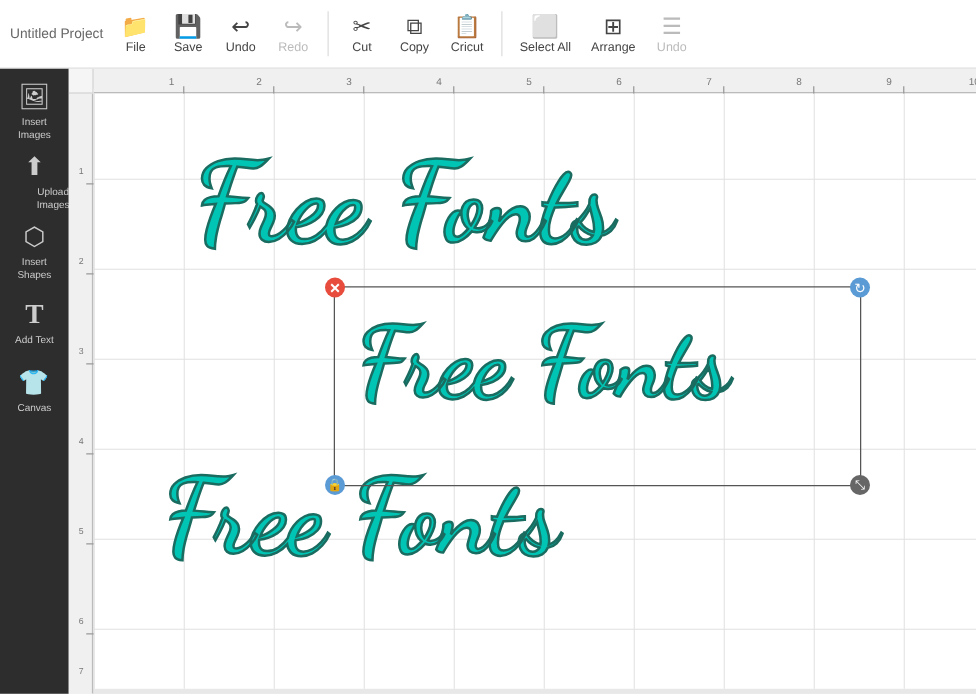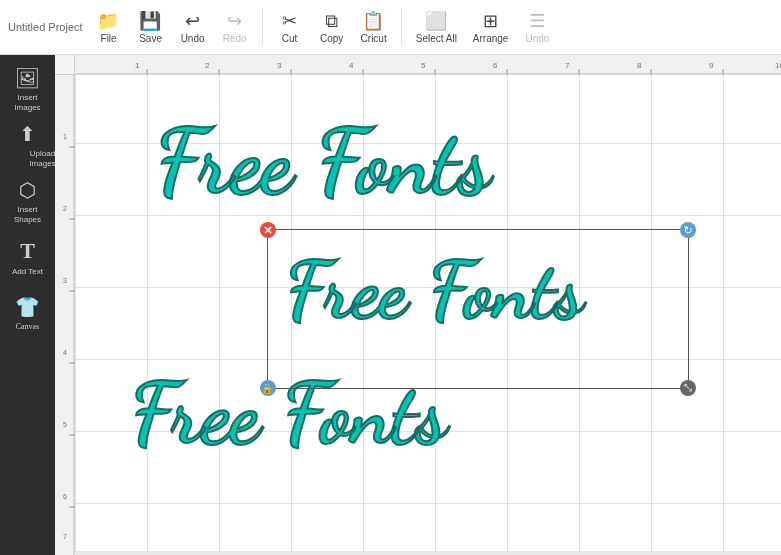--- a/index.html
+++ b/index.html
@@ -267,21 +267,21 @@
   <div class="sidebar-item">
     <span class="icon">⬡</span>
     <span style="font-size:8px;text-align:center;line-height:1.2;">Insert<br>Shapes</span>
   </div>
   <div class="sidebar-item">
     <span class="icon" style="font-size:22px;font-weight:bold;font-family:serif;">T</span>
     <span style="font-size:8px;text-align:center;line-height:1.2;">Add Text</span>
   </div>
   <div class="sidebar-item">
     <span class="icon">👕</span>
-    <span style="font-size:8px;text-align:center;line-height:1.2;font-family:Liberation Serif, serif;">Canvas</span>
+    <span style="font-size:8px;text-align:center;line-height:1.2;">Canvas</span>
   </div>
 </div>
 
 <div id="canvas-area">
 
   <div id="corner"></div>
 
   <div id="ruler-top">
     <svg width="706" height="20">
       <rect width="706" height="20" fill="#f5f5f5"></rect>

